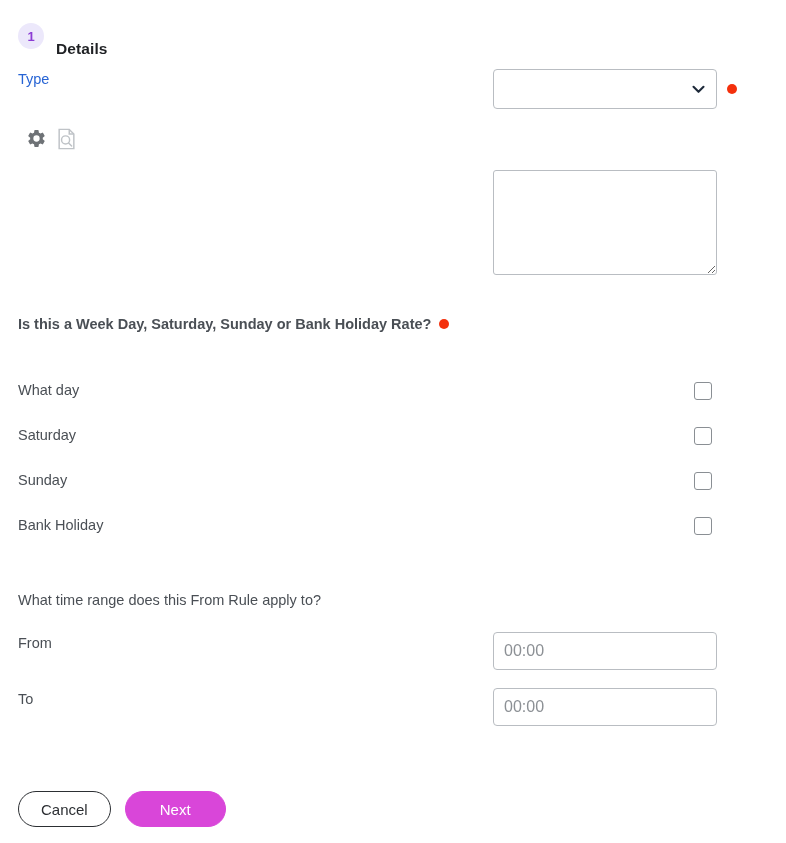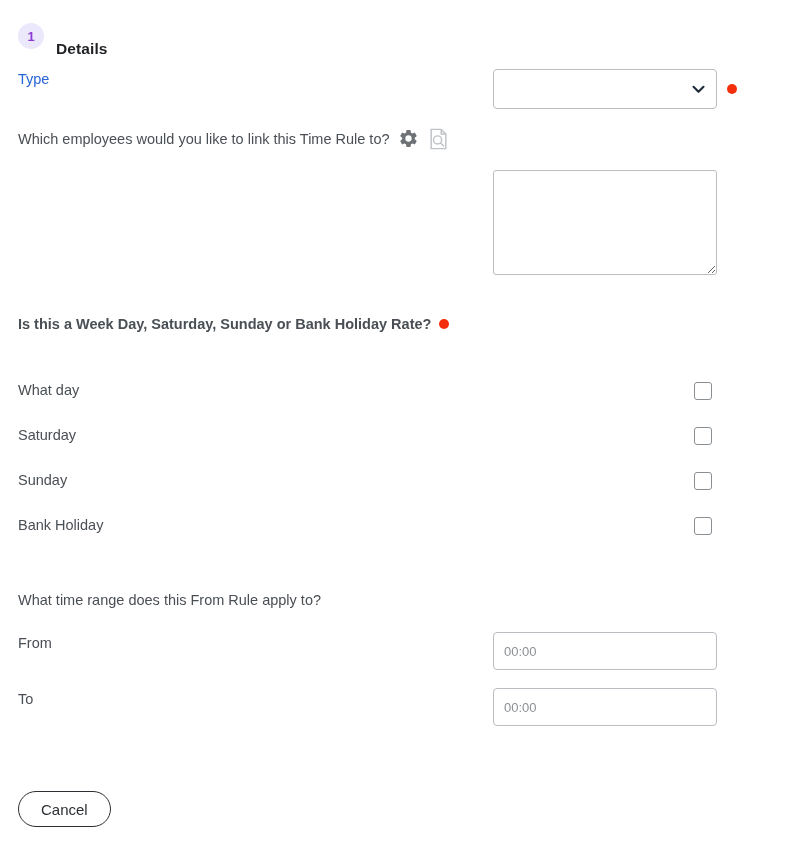--- a/index.html
+++ b/index.html
@@ -133,21 +133,21 @@
   }
 
   input.tin {
     width: 224px;
     height: 38px;
     box-sizing: border-box;
     border: 1px solid #b9bdc2;
     border-radius: 4px;
     background: #fff;
     font-family: "Liberation Sans", sans-serif;
-    font-size: 13px;
+    font-size: 16px;
     color: #3c4043;
     padding: 0 10px;
     outline: none;
   }
   input.tin::placeholder { color: #8c9095; opacity: 1; }
 
   .cbx {
     width: 18px;
     height: 18px;
     box-sizing: border-box;
@@ -225,21 +225,20 @@
           <svg width="13" height="9" viewBox="0 0 13 9" fill="none" aria-hidden="true">
             <path d="M1.5 1.8 L6.5 6.8 L11.5 1.8" stroke="#1e2a3a" stroke-width="2.1" stroke-linecap="round" stroke-linejoin="round"></path>
           </svg>
         </span>
       </div>
       <span class="req-dot"></span>
     </div>
   </div>
 
   <div class="field-row" style="top: 130px;">
-    <span class="field-label">Which employees would you like to link this Time Rule to?</span>
     <span class="icon gear-icon" style="margin-left:8px; margin-top:-2px;">
       <svg width="21" height="21" viewBox="0 0 24 24" fill="currentColor" aria-hidden="true">
         <path d="M19.14 12.94a7.07 7.07 0 0 0 0-1.88l2.03-1.58a.5.5 0 0 0 .12-.64l-1.92-3.32a.5.5 0 0 0-.6-.22l-2.39.96a7.2 7.2 0 0 0-1.63-.94l-.36-2.54a.5.5 0 0 0-.5-.42h-3.84a.5.5 0 0 0-.5.42l-.36 2.54c-.58.23-1.13.55-1.63.94l-2.39-.96a.5.5 0 0 0-.6.22L2.65 8.84a.5.5 0 0 0 .12.64l2.03 1.58a7.07 7.07 0 0 0 0 1.88l-2.03 1.58a.5.5 0 0 0-.12.64l1.92 3.32c.13.22.39.3.6.22l2.39-.96c.5.39 1.05.71 1.63.94l.36 2.54c.04.24.25.42.5.42h3.84c.25 0 .46-.18.5-.42l.36-2.54c.58-.23 1.13-.55 1.63-.94l2.39.96c.22.08.47 0 .6-.22l1.92-3.32a.5.5 0 0 0-.12-.64l-2.03-1.58zM12 15.6A3.6 3.6 0 1 1 12 8.4a3.6 3.6 0 0 1 0 7.2z"></path>
       </svg>
     </span>
     <span class="icon preview-icon" style="margin-left:9px; margin-top:-2px;">
       <svg width="21" height="22" viewBox="0 0 22 24" fill="none" aria-hidden="true">
         <path d="M3 1.5 h11 l5 5 v16 h-16 z" stroke="currentColor" stroke-width="1.6" fill="#fff"></path>
         <path d="M14 1.5 v5 h5" stroke="currentColor" stroke-width="1.6" fill="none"></path>
         <circle cx="10" cy="13" r="4.4" stroke="currentColor" stroke-width="1.6" fill="none"></circle>
@@ -289,15 +288,16 @@
 
   <div class="field-row" style="top: 690px;">
     <span class="field-label">To</span>
   </div>
   <div class="control-col" style="top: 688px;">
     <input class="tin" type="text" placeholder="00:00" style="">
   </div>
 
   <div class="btn-row">
     <button class="btn btn-cancel">Cancel</button>
+    <button class="btn btn-next">Next</button>
   </div>
 
 </div>
 
 </body></html>

